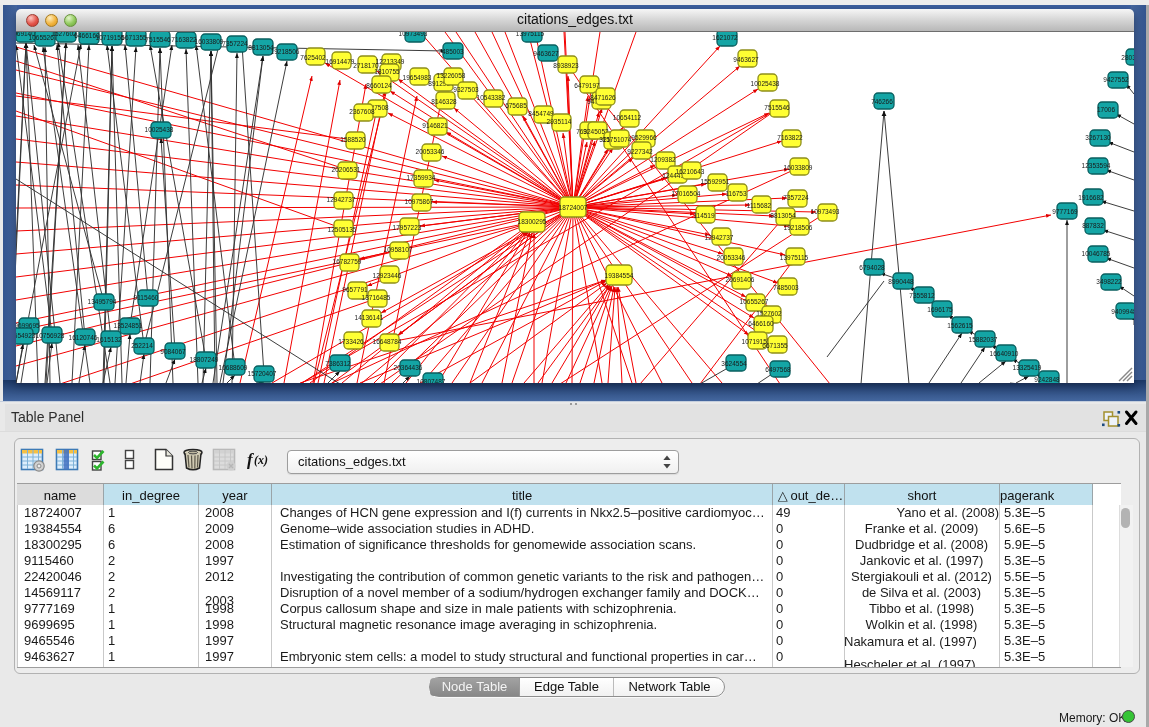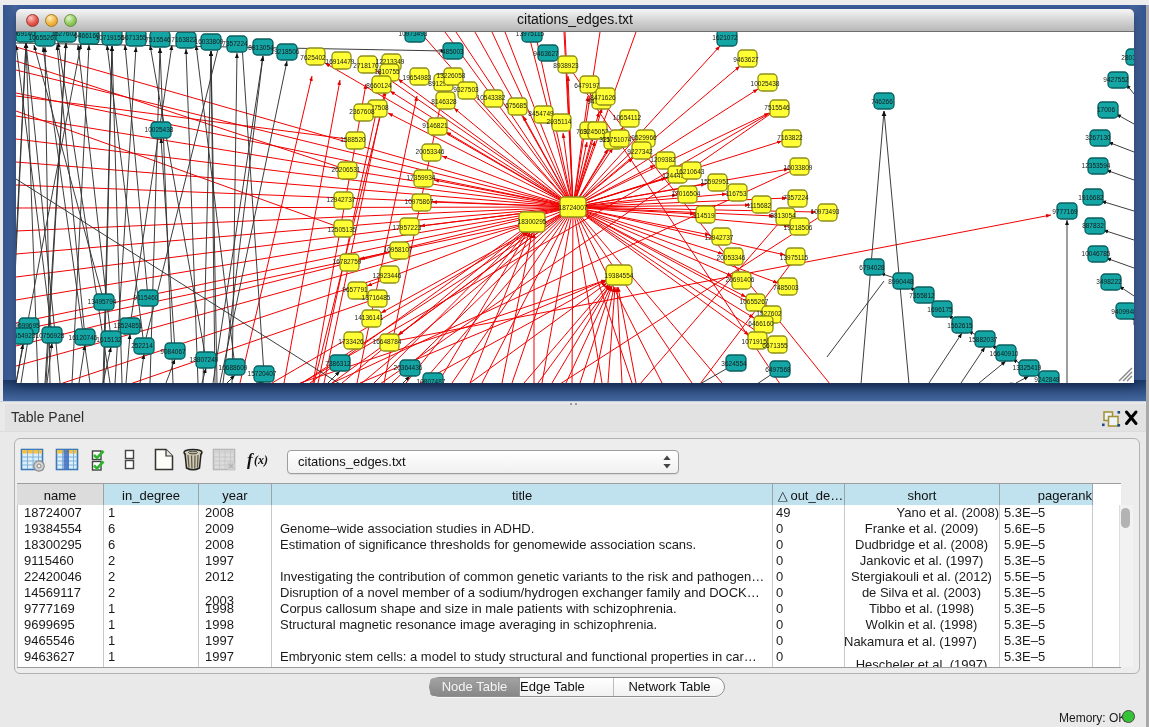--- a/index.html
+++ b/index.html
@@ -620,39 +620,40 @@
 <div class="abs" style="left:773px;top:484px;width:71px;height:21px;background:#c0e1ee;border-right:1px solid #9aa4a8"></div>
 <div class="abs" style="left:845px;top:484px;width:154px;height:21px;background:#c0e1ee;border-right:1px solid #9aa4a8"></div>
 <div class="abs" style="left:1000px;top:484px;width:92px;height:21px;background:#c0e1ee;border-right:1px solid #9aa4a8"></div>
 <div class="abs" style="left:17px;top:484px;width:1104px;height:21px;font-size:13px;color:#111">
   <div class="abs" style="left:0;top:4px;width:86px;text-align:center">name</div>
   <div class="abs" style="left:87px;top:4px;width:94px;text-align:center">in_degree</div>
   <div class="abs" style="left:182px;top:4px;width:72px;text-align:center">year</div>
   <div class="abs" style="left:255px;top:4px;width:500px;text-align:center">title</div>
   <div class="abs" style="left:758px;top:4px;width:71px;text-align:center">△ out_de…</div>
   <div class="abs" style="left:828px;top:4px;width:154px;text-align:center">short</div>
-  <div class="abs" style="left:983px;top:4px;width:92px;text-align:right">pagerank</div>
+  <div class="abs" style="left:983px;top:4px;width:92px;text-align:left">pagerank</div>
 </div>
 
 <div class="abs" style="left:17px;top:505px;width:1104px;height:162px;background:#fff;overflow:hidden"></div>
 <div style="position:absolute;left:103px;top:505px;width:1px;height:162px;background:#c9c9c9"></div>
 <div style="position:absolute;left:198px;top:505px;width:1px;height:162px;background:#c9c9c9"></div>
 <div style="position:absolute;left:271px;top:505px;width:1px;height:162px;background:#c9c9c9"></div>
 <div style="position:absolute;left:772px;top:505px;width:1px;height:162px;background:#c9c9c9"></div>
 <div style="position:absolute;left:844px;top:505px;width:1px;height:162px;background:#c9c9c9"></div>
 <div style="position:absolute;left:999px;top:505px;width:1px;height:162px;background:#c9c9c9"></div>
 <div style="position:absolute;left:1092px;top:505px;width:1px;height:162px;background:#c9c9c9"></div>
 <div class="abs" style="left:17px;top:505px;width:1px;height:162px;background:#c9c9c9"></div>
 <div class="abs" style="left:0;top:0;width:1149px;height:727px;pointer-events:none">
   <div class="abs" style="left:0;top:0;width:1149px;height:667px;overflow:hidden">
     <div class="abs" style="left:0;top:0;font-size:13px;color:#1a1a1a">
 <div style="position:absolute;left:0;top:505px;width:1121px;height:16px;line-height:16px">
           <div style="position:absolute;left:24px;top:0">18724007</div>
           <div style="position:absolute;left:108px;top:0">1</div>
           <div style="position:absolute;left:205px;top:0">2008</div>
+          <div style="position:absolute;left:280px;top:0;width:488px;overflow:hidden;white-space:nowrap;text-overflow:ellipsis">Changes of HCN gene expression and I(f) currents in Nkx2.5–positive cardiomyoc…</div>
           <div style="position:absolute;left:776px;top:0">49</div>
           <div style="position:absolute;left:844px;top:0;width:155px;text-align:right">Yano et al. (2008)</div>
           <div style="position:absolute;left:1004px;top:0">5.3E–5</div>
         </div>
 <div style="position:absolute;left:0;top:521px;width:1121px;height:16px;line-height:16px">
           <div style="position:absolute;left:24px;top:0">19384554</div>
           <div style="position:absolute;left:108px;top:0">6</div>
           <div style="position:absolute;left:205px;top:0">2009</div>
           <div style="position:absolute;left:280px;top:0;width:488px;overflow:hidden;white-space:nowrap;text-overflow:ellipsis">Genome–wide association studies in ADHD.</div>
           <div style="position:absolute;left:776px;top:0">0</div>
@@ -719,31 +720,31 @@
           <div style="position:absolute;left:776px;top:0">0</div>
           <div style="position:absolute;left:844px;top:1px;width:155px;text-align:left">Nakamura et al. (1997)</div>
           <div style="position:absolute;left:1004px;top:0">5.3E–5</div>
         </div>
 <div style="position:absolute;left:0;top:649px;width:1121px;height:16px;line-height:16px">
           <div style="position:absolute;left:24px;top:0">9463627</div>
           <div style="position:absolute;left:108px;top:0">1</div>
           <div style="position:absolute;left:205px;top:0">1997</div>
           <div style="position:absolute;left:280px;top:0;width:488px;overflow:hidden;white-space:nowrap;text-overflow:ellipsis">Embryonic stem cells: a model to study structural and functional properties in car…</div>
           <div style="position:absolute;left:776px;top:0">0</div>
-          <div style="position:absolute;left:844px;top:8px;width:155px;text-align:center">Hescheler et al. (1997)</div>
+          <div style="position:absolute;left:844px;top:8px;width:155px;text-align:left">Hescheler et al. (1997)</div>
           <div style="position:absolute;left:1004px;top:0">5.3E–5</div>
         </div>
     </div>
   </div>
 </div>
 
 <div class="abs" style="left:1119px;top:505px;width:13px;height:162px;background:#f2f2f2;border-left:1px solid #ddd"></div>
 <div class="abs" style="left:1121px;top:508px;width:9px;height:20px;background:#b3b3b3;border-radius:5px"></div>
 <div class="abs" style="left:17px;top:667px;width:1104px;height:1px;background:#9d9d9d"></div>
 
 <div class="abs" style="left:429px;top:677px;width:294px;height:18px;border:1px solid #8e8e8e;border-radius:10px;background:linear-gradient(to bottom,#ffffff,#f1f1f1);box-shadow:0 1px 0 rgba(255,255,255,.7)">
   <div class="abs" style="left:0;top:0;width:89px;height:18px;border-radius:4px 0 0 4px;background:linear-gradient(to bottom,#a2a2a2,#878787);color:#f4f4f4;text-align:center;font-size:13px;line-height:18px">Node Table</div>
-  <div class="abs" style="left:89px;top:0;width:93px;height:18px;border-left:1px solid #999;color:#111;font-size:13px;line-height:18px">Edge Table</div>
+  <div class="abs" style="left:89px;top:0;width:93px;height:18px;border-left:1px solid #999;color:#111;text-align:center;font-size:13px;line-height:18px">Edge Table</div>
   <div class="abs" style="left:183px;top:0;width:111px;height:18px;border-left:1px solid #bbb;color:#111;text-align:center;font-size:13px;line-height:18px">Network Table</div>
 </div>
 
 <div class="abs" style="left:1059px;top:711px;font-size:12px;color:#1a1a1a;white-space:nowrap">Memory: OK</div>
 <div class="abs" style="left:1122px;top:710px;width:11px;height:11px;border-radius:50%;background:#35c435;border:1px solid #4a4a4a"></div>
 
 </body></html>

